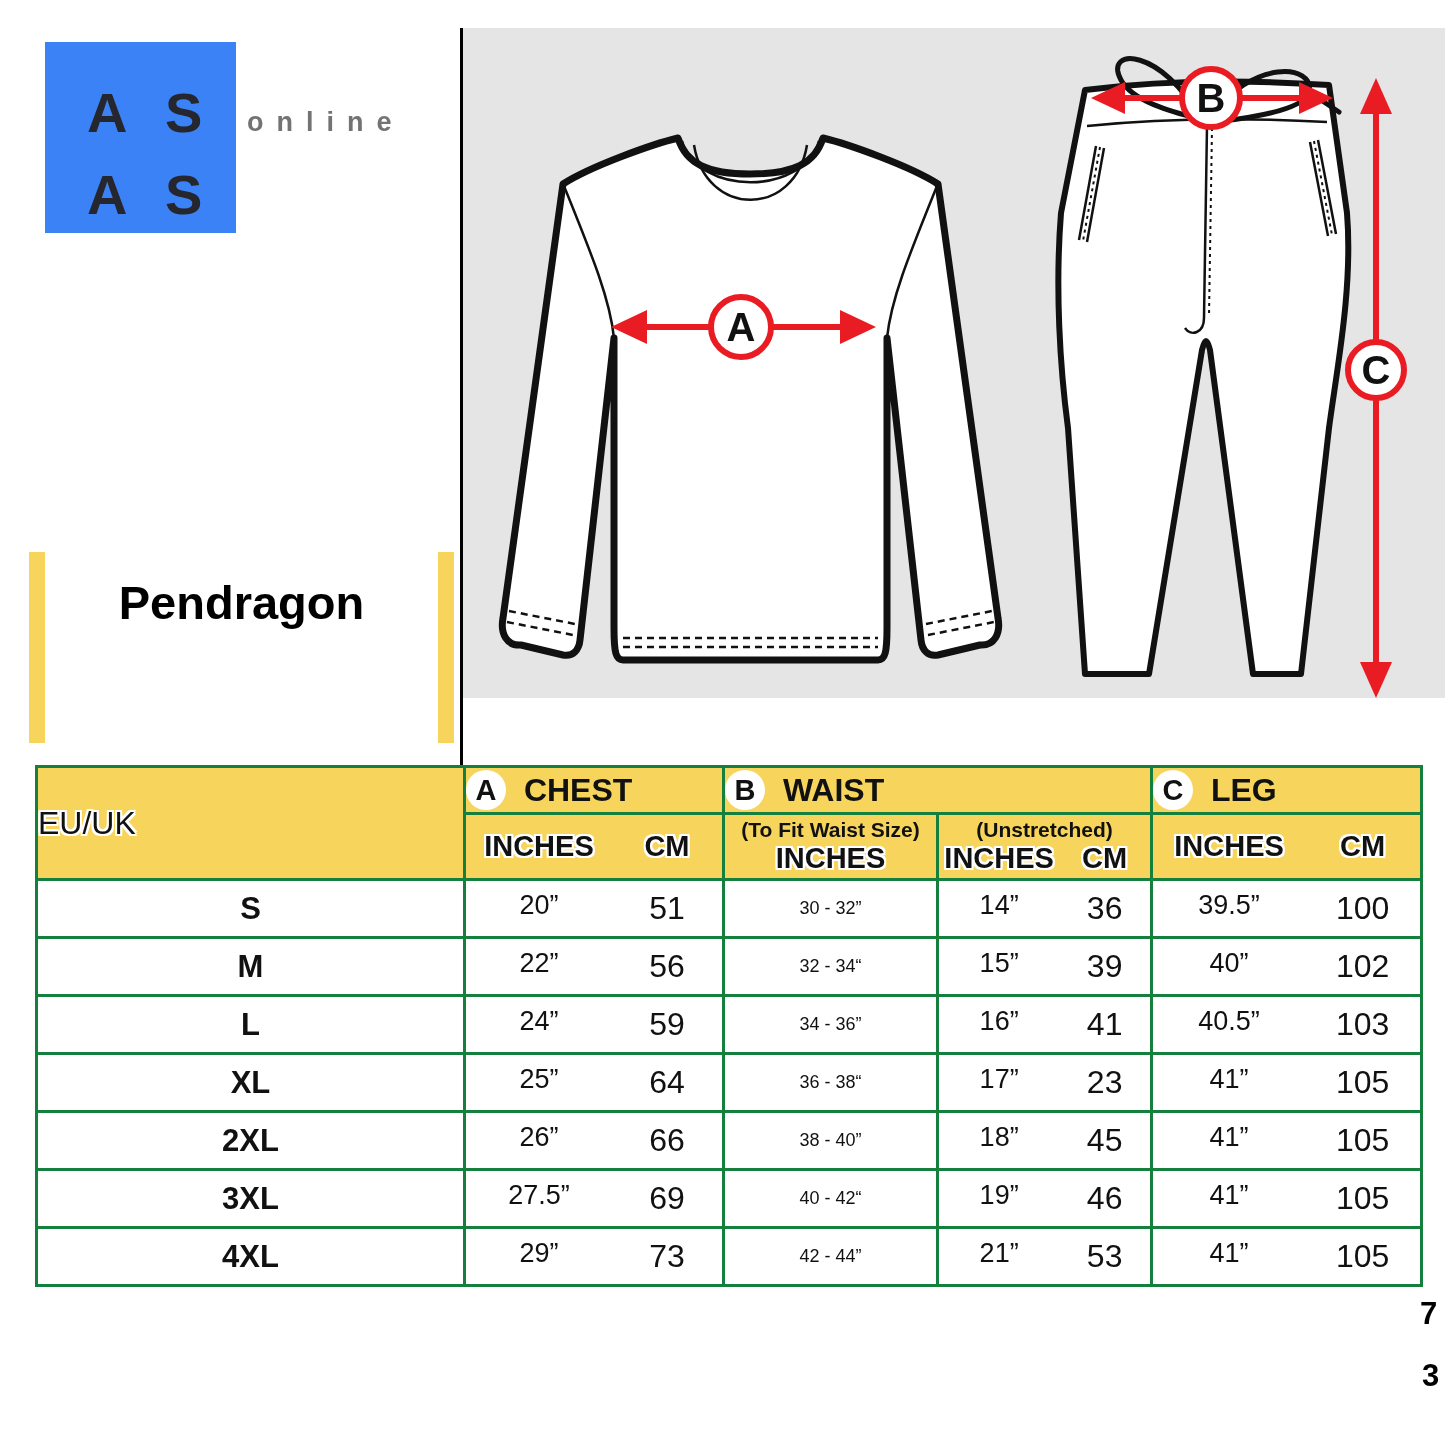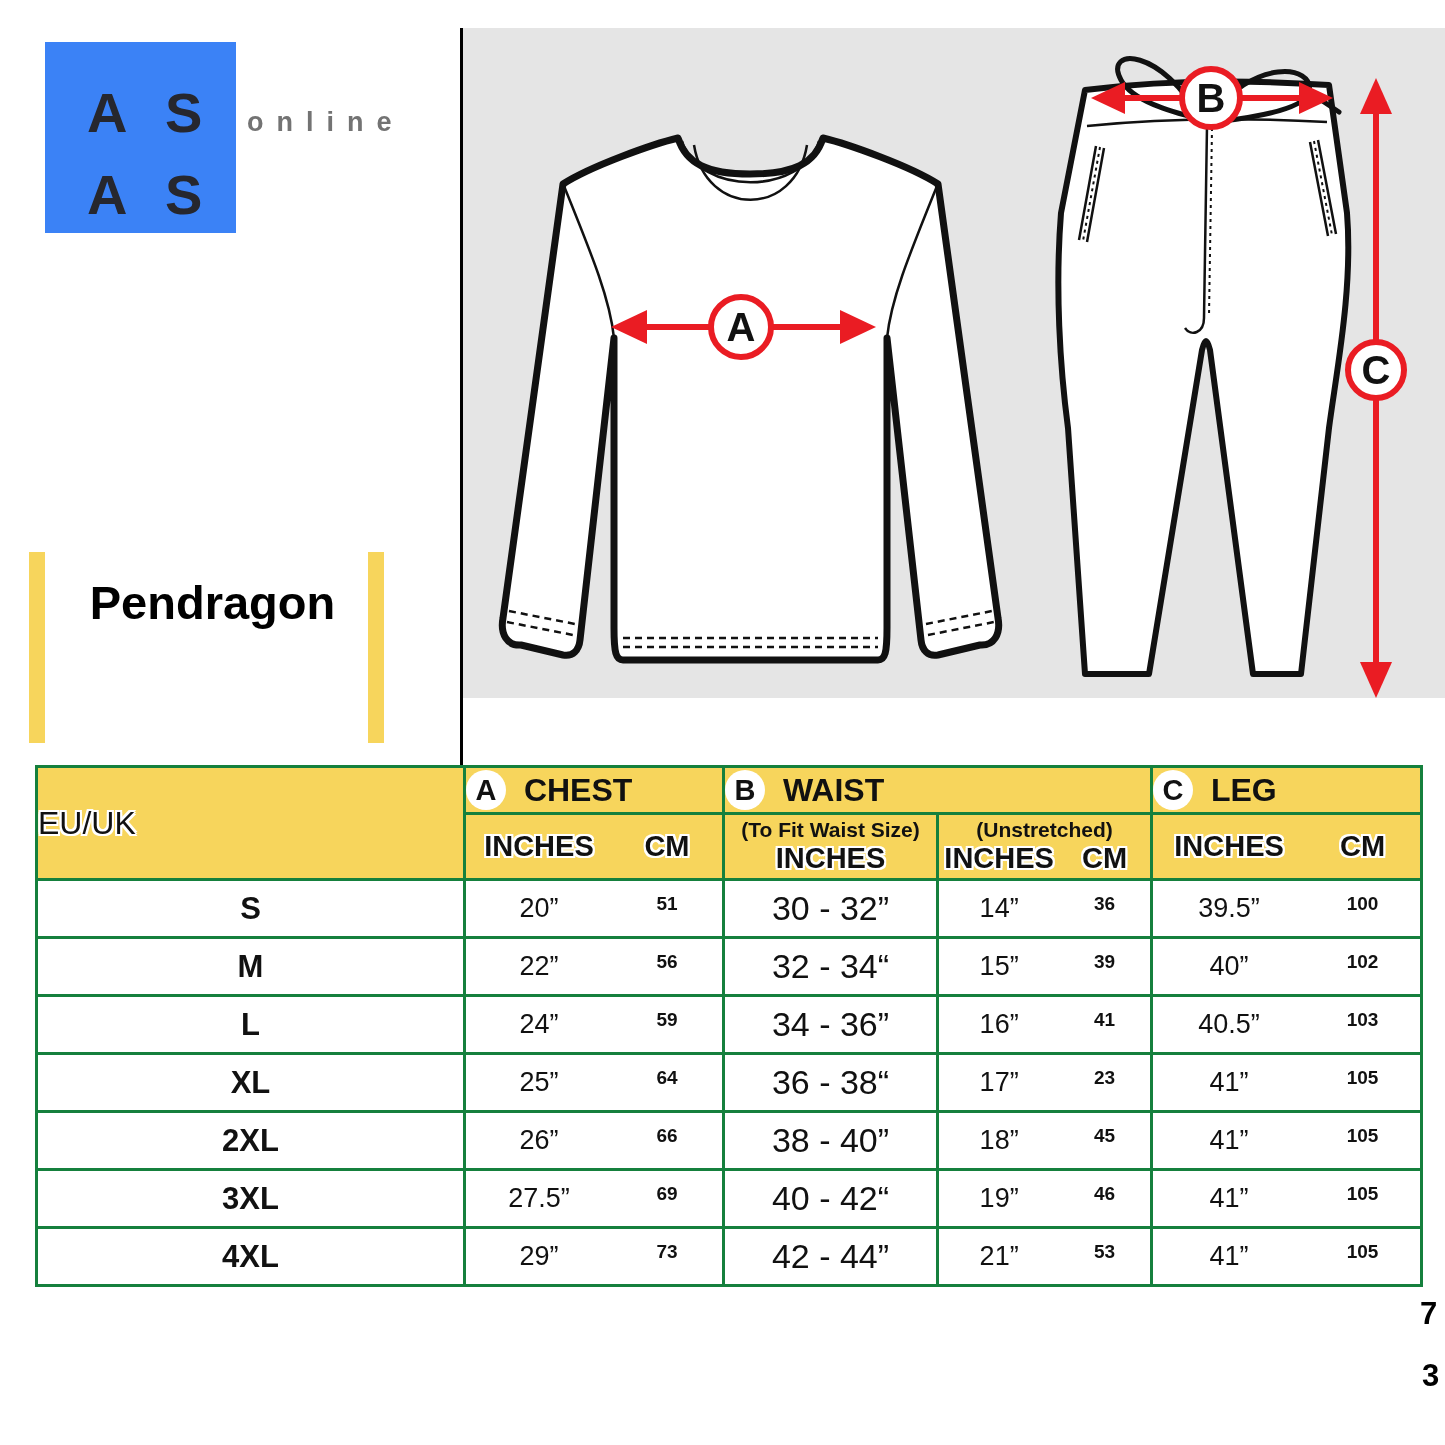--- a/index.html
+++ b/index.html
@@ -12,21 +12,21 @@
   .logo-row{font-size:56px;font-weight:bold;line-height:82px;letter-spacing:12px;white-space:pre;}
   .logo-online{position:absolute;left:247px;top:107px;font-size:27px;letter-spacing:13px;
                color:#737373;font-weight:700;}
 
   
   .v-divider{position:absolute;left:460px;top:28px;width:3px;height:737px;background:#000;}
   .diagram{position:absolute;left:463px;top:28px;width:982px;height:670px;background:#E5E5E5;}
   .diagram svg{display:block;}
 
   
-  .title-block{position:absolute;left:29px;top:552px;width:343px;height:191px;text-align:center;padding-left:12px;}
+  .title-block{position:absolute;left:29px;top:552px;width:425px;height:191px;text-align:center;}
   .title-bar{position:absolute;top:0;width:16px;height:191px;background:#F7D55C;}
   .title-bar.left{left:0}.title-bar.right{right:0}
   .title-heading{margin:0;padding-top:26px;font-size:47px;font-weight:bold;line-height:50px;color:#000;}
   .title-sub{font-size:30px;font-weight:bold;line-height:39px;color:#000;}
 
   
   table.size-table{position:absolute;left:35px;top:765px;width:1385px;border-collapse:collapse;
                    table-layout:fixed;}
   table.size-table th,table.size-table td{border:3px solid #15803d;padding:0;vertical-align:middle;}
   .hrow1 th,.hrow2 th{background:#F7D55C;}
@@ -42,22 +42,22 @@
          margin-right:9px;vertical-align:middle;}
   .gtitle{vertical-align:middle;}
   .units{display:flex;width:100%;}
   .u-in,.v-in{width:57%;text-align:center;}
   .u-cm,.v-cm{width:43%;text-align:center;}
   .u-in,.u-cm,.unit-center{font-size:29px;font-weight:bold;}
   .hnote{font-size:21px;font-weight:bold;text-align:center;line-height:24px;}
   .unit-center{display:block;text-align:center;}
   td.size{font-size:31px;font-weight:bold;text-align:center;}
   .v-in{font-size:27px;}
-  .v-cm{font-size:19px;font-weight:bold;}
-  .v-center{display:block;text-align:center;font-size:34px;}
+  .v-cm{font-size:32px;font-weight:normal;}
+  .v-center{display:block;text-align:center;font-size:18px;}
 
   
   .margin-digit{position:absolute;font-size:31px;font-weight:bold;color:#000;}
   .digit-7{left:1420px;top:1296px;}
   .digit-3{left:1422px;top:1358px;}
 </style>
 </head>
 <body>
 
 <div class="page">

